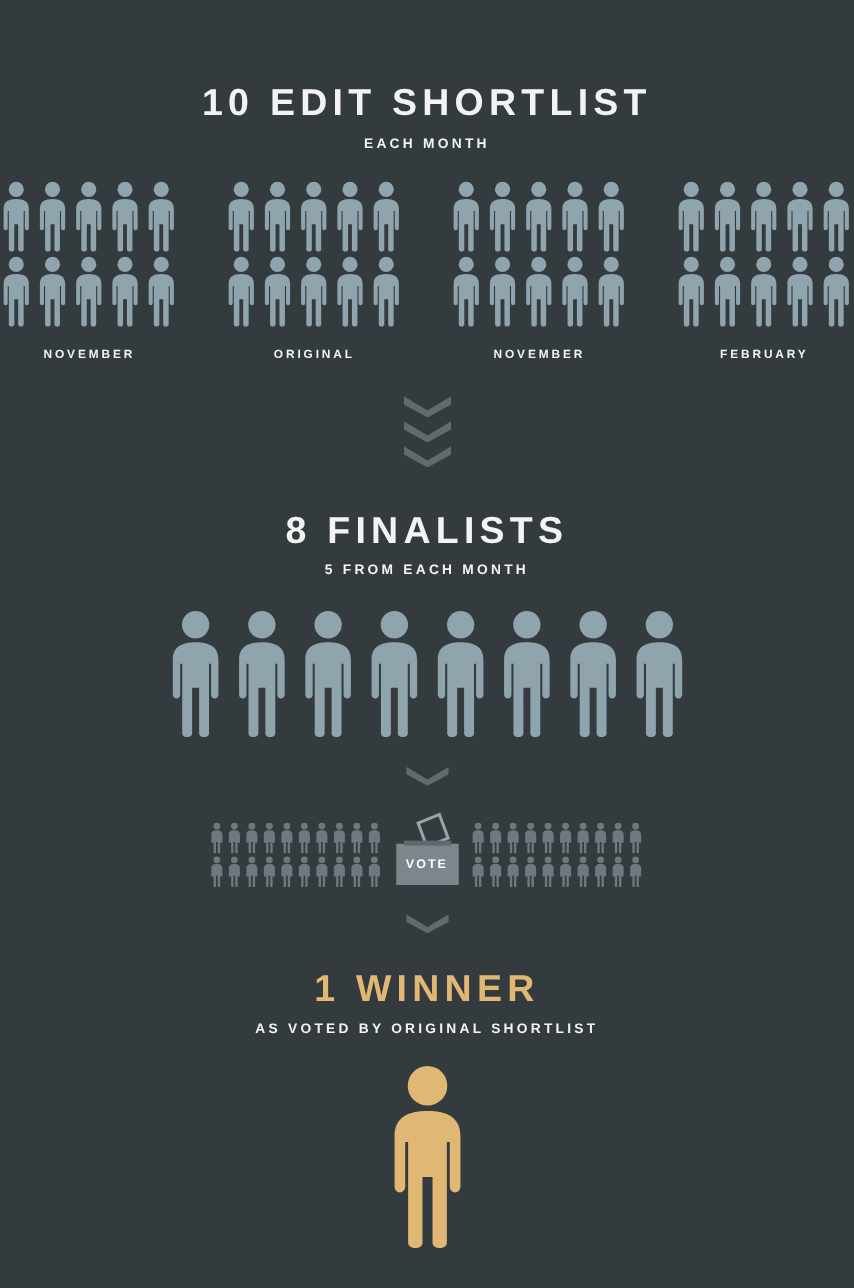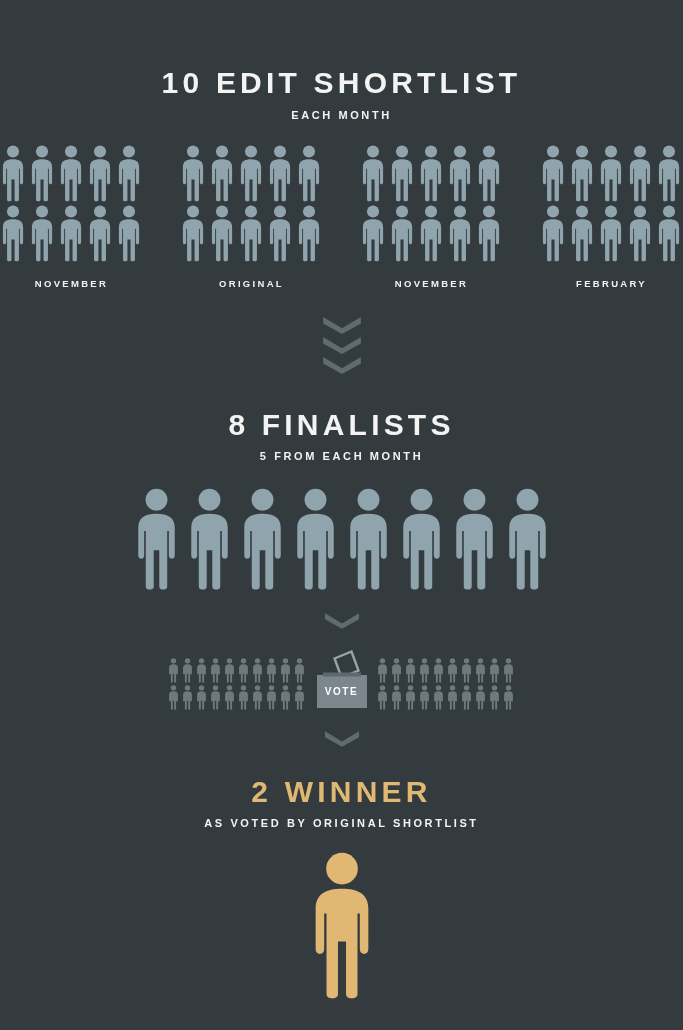--- a/index.html
+++ b/index.html
@@ -575,21 +575,21 @@
       </div>
   </div>
 
   <div class="chev-stack" id="chevron-3">
       <svg class="chev" width="34" height="16" viewBox="0 0 40 18" style="color: rgb(97, 106, 110);">
         <path d="M0 0 L20 12 L40 0 L40 7 L20 18 L0 7 Z" fill="currentColor"></path>
       </svg>
     </div>
 
   <div id="section-winner">
-    <div class="h-title gold">2 WINNER</div>
+    <div class="h-title gold">1 WINNER</div>
     <div class="h-sub" id="winner-sub">AS VOTED BY ORIGINAL SHORTLIST</div>
   </div>
 
   <div class="winner-figure" id="winner-figure">
       <svg class="person gold" width="62" height="150" viewBox="0 0 40 96" style="color: rgb(224, 184, 115);">
         <circle cx="20" cy="11" r="10.2" fill="currentColor"></circle>
         <path d="M20 24 C30.5 24 37 27.5 37 37 L37 63 C37 67 31.5 67 31.5 63 L31.5 40 L30 40 L30 92 C30 95.6 22.6 95.6 22.6 92 L22.6 58 L17.4 58 L17.4 92 C17.4 95.6 10 95.6 10 92 L10 40 L8.5 40 L8.5 63 C8.5 67 3 67 3 63 L3 37 C3 27.5 9.5 24 20 24 Z" fill="currentColor"></path>
       </svg>
     </div>
 

